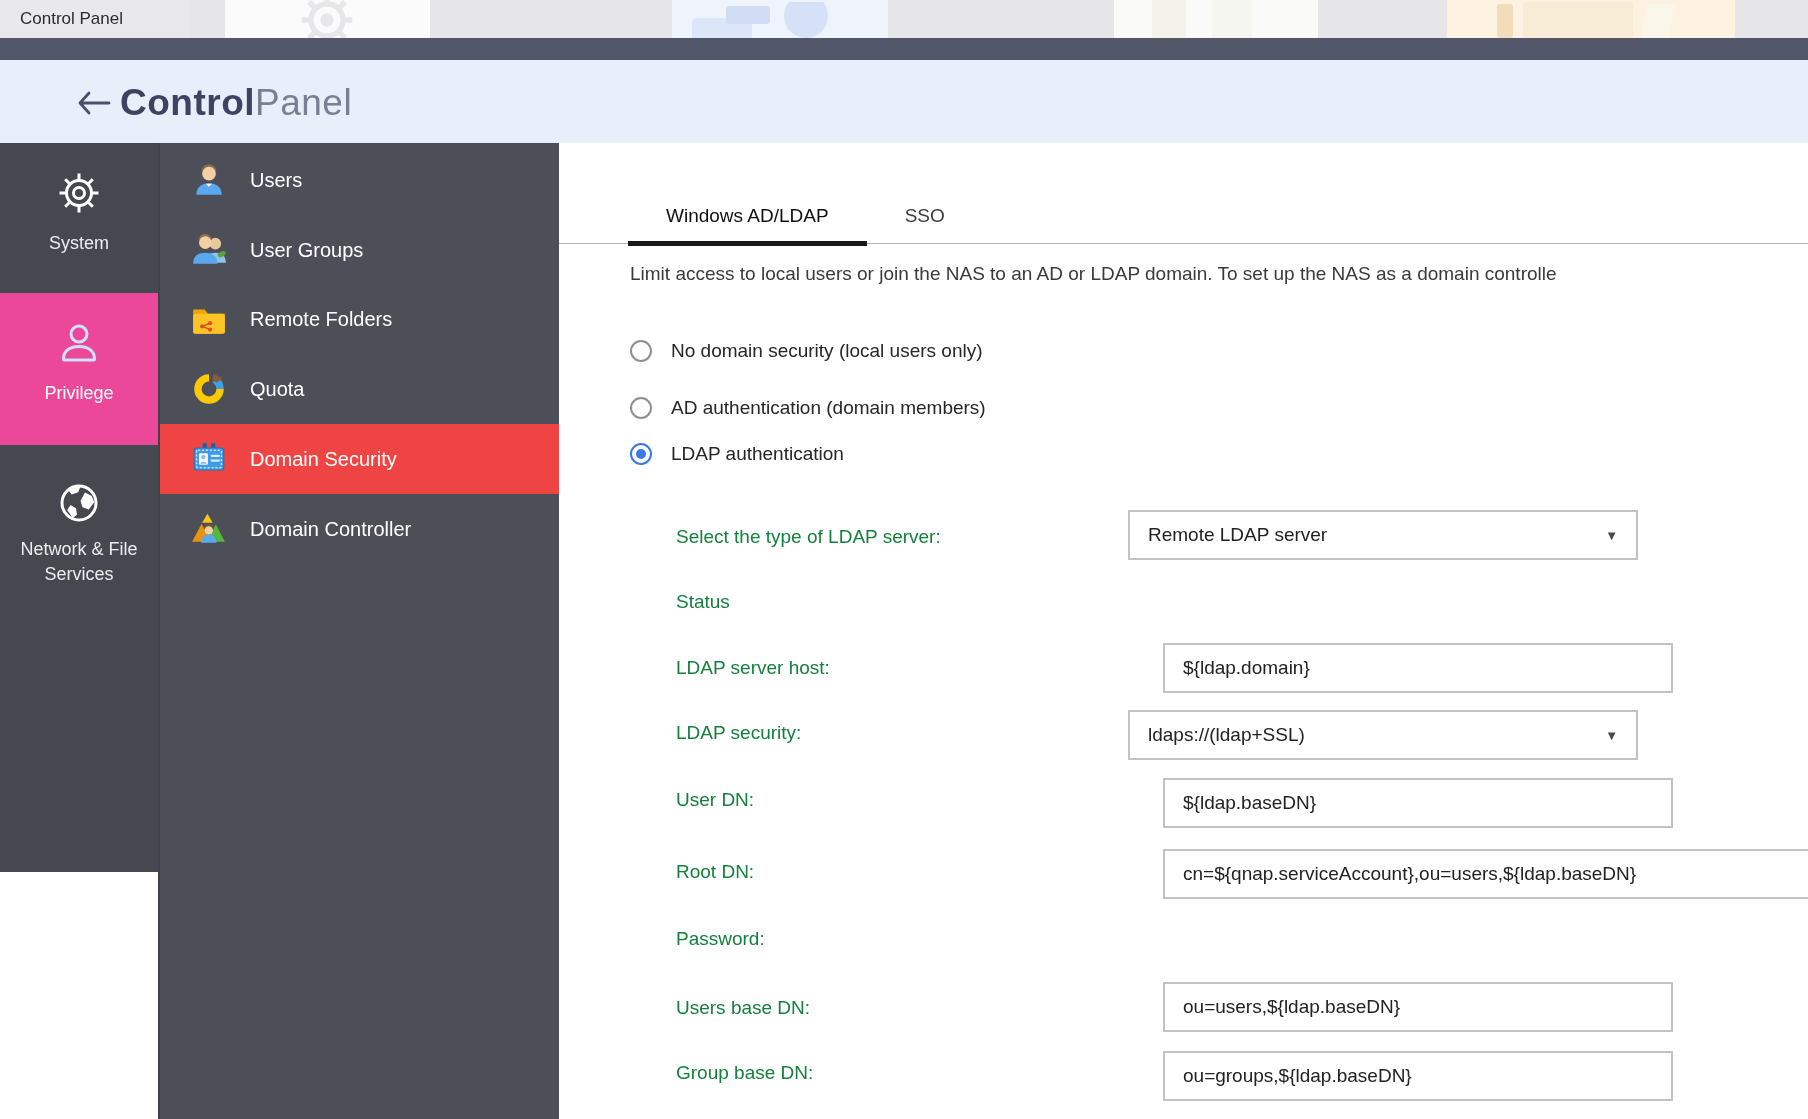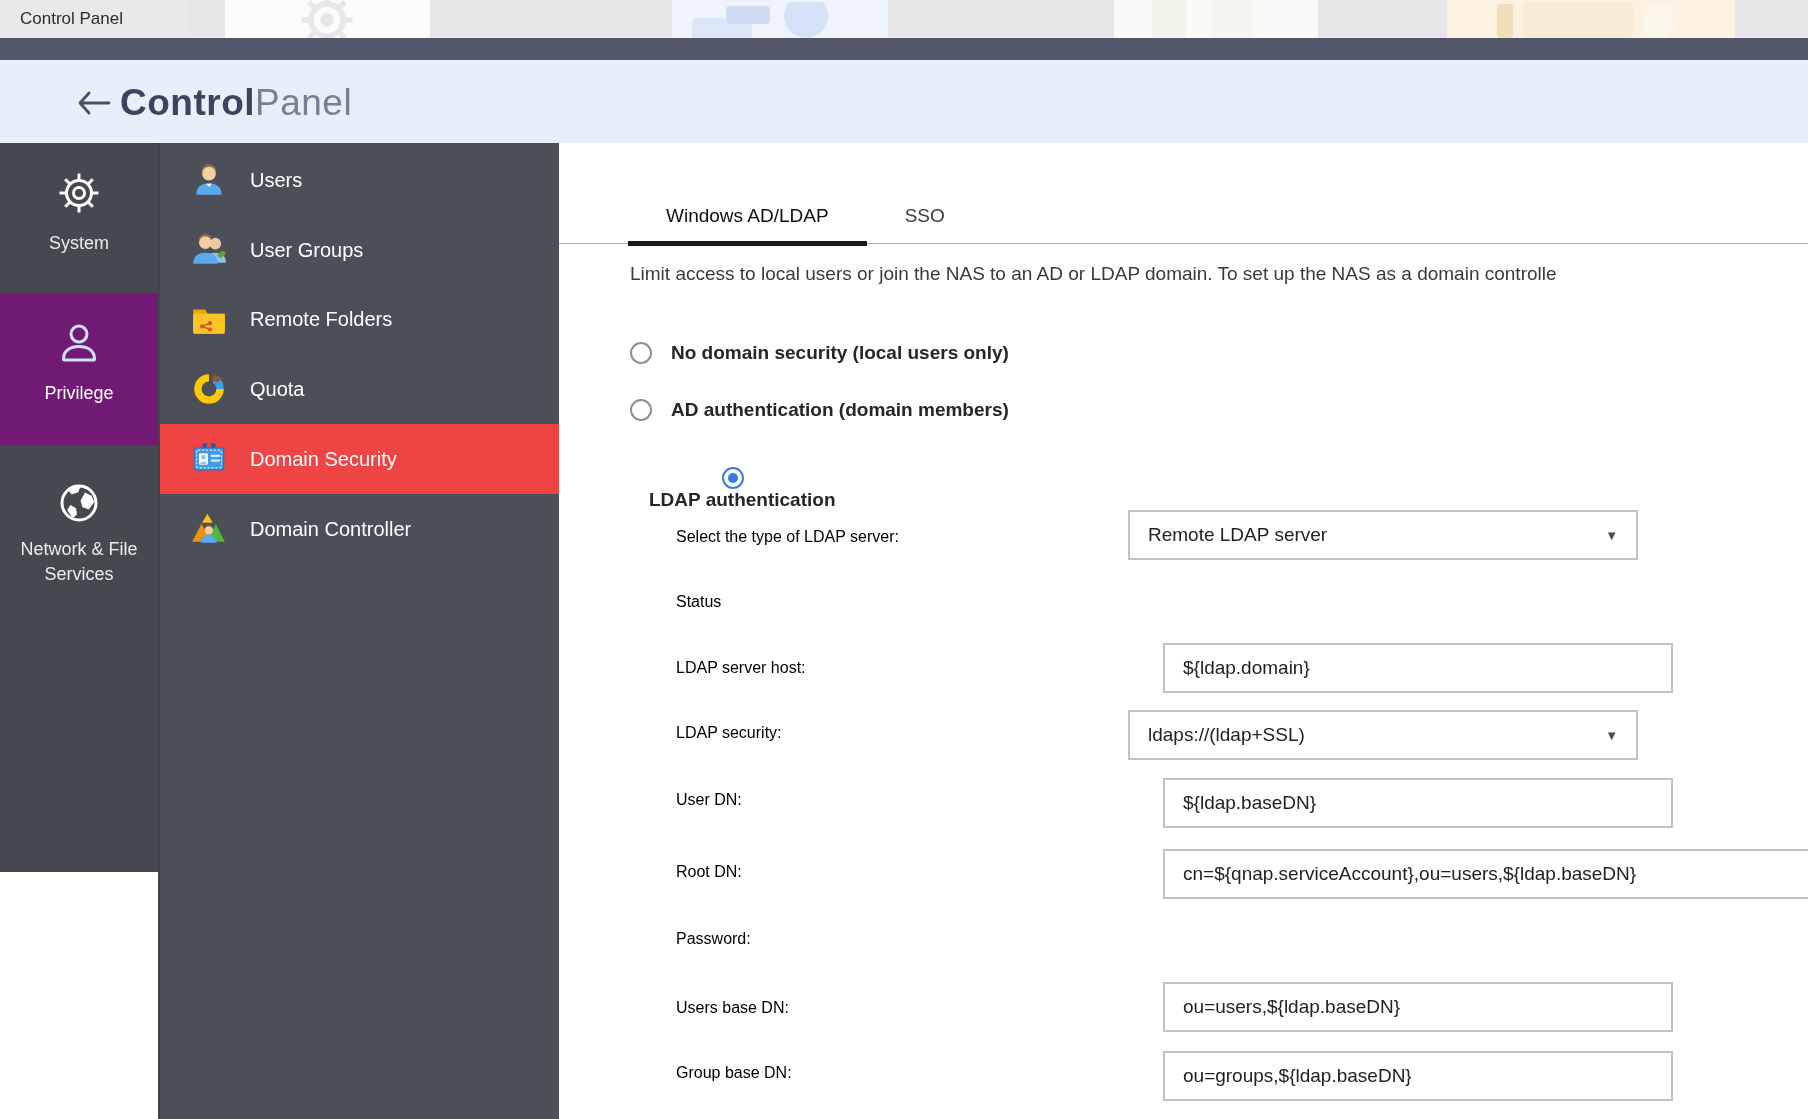--- a/index.html
+++ b/index.html
@@ -27,21 +27,21 @@
   .app-title { position:absolute; left:120px; top:22px; font-size:37px; letter-spacing:.5px; }
   .app-title .bold  { font-weight:bold; color:#3d4361; }
   .app-title .light { font-weight:normal; color:#7a7f93; }
 
   
   .sidebar { position:absolute; left:0; top:143px; width:158px; height:729px; background:#46484f; }
   .side-item { position:absolute; left:0; width:158px; display:flex; flex-direction:column;
                align-items:center; text-align:center; cursor:pointer; }
   .side-item .icn { width:48px; height:48px; display:block; }
   .side-item .lbl { margin-top:14px; font-size:18px; color:#ececee; line-height:25px; }
-  .side-item.selected { background:#701a75; }
+  .side-item.selected { background:#ec4899; }
   .side-item.selected .lbl { color:#ffffff; }
   #side-system   { top:20px;  height:116px; padding-top:6px; }
   #side-priv     { top:150px; height:152px; padding-top:26px; }
   #side-net      { top:330px; height:120px; padding-top:6px; }
   #side-apps     { top:488px; height:120px; padding-top:6px; }
   #side-net .lbl { margin-top:10px; width:150px; }
 
   
   .menu { position:absolute; left:158px; top:143px; width:401px; height:976px; background:#4c4f58;
           border-left:2px solid #3f424a; }
@@ -59,29 +59,29 @@
   .tabs { position:absolute; left:0; top:0; width:1249px; height:101px;
           border-bottom:1px solid #b3b3b3; display:flex; align-items:flex-end; }
   .tabitem { padding:0 38px 14px 38px; font-size:19px; color:#3c3c3c; cursor:pointer;
              border-bottom:5px solid transparent; margin-bottom:-3px; }
   .tabitem.active { color:#101010; border-bottom-color:#1a1a1a; }
   .tabs .spacer { width:69px; }
 
   .desc { position:absolute; left:71px; top:120px; right:0; font-size:19px; color:#3a3a3a;
           white-space:nowrap; overflow:hidden; }
 
-  .radio-row { position:absolute; left:71px; height:26px; display:flex; align-items:center; cursor:pointer;font-weight:bold; }
-  #opt-0 { top:197px; } #opt-1 { top:254px; } #opt-2 { top:324px;flex-direction:column; }
+  .radio-row { position:absolute; left:71px; height:26px; display:flex; align-items:flex-start; cursor:pointer; }
+  #opt-0 { top:197px; } #opt-1 { top:254px; } #opt-2 { top:300px; }
   .radio { width:22px; height:22px; border-radius:50%; border:2px solid #8f8f8f; background:#fff;
            position:relative; flex:0 0 22px; }
   .radio.checked { border-color:#3b78e8; }
   .radio.checked::after { content:""; position:absolute; inset:4px; border-radius:50%; background:#3b78e8; }
   .radio-row .rlbl { margin-left:19px; font-size:19px; color:#262626; }
 
-  .flabel { position:absolute; left:117px; font-size:16px; color:#000000; height:24px; line-height:24px; }
+  .flabel { position:absolute; left:117px; font-size:19px; color:#15803d; height:24px; line-height:24px; }
   .fbox { position:absolute; left:569px; width:510px; height:50px; }
   input.tbox { width:100%; height:100%; border:2px solid #c2c2c2; background:#fff; padding:12px 18px;
                font-size:19px; color:#222; font-family:"Liberation Sans", sans-serif;margin-left:35px; }
   .dropdown { width:100%; height:100%; border:2px solid #c2c2c2; background:#fff; display:flex;
               align-items:center; justify-content:space-between; padding:0 18px; cursor:pointer; }
   .dropdown .dval { font-size:19px; color:#222; }
   .dropdown .arrow { font-size:13px; color:#4a4a4a; }
 
   #row-type-label   { top:382px; } #row-type-box   { top:367px; }
   #status-label     { top:447px; }

